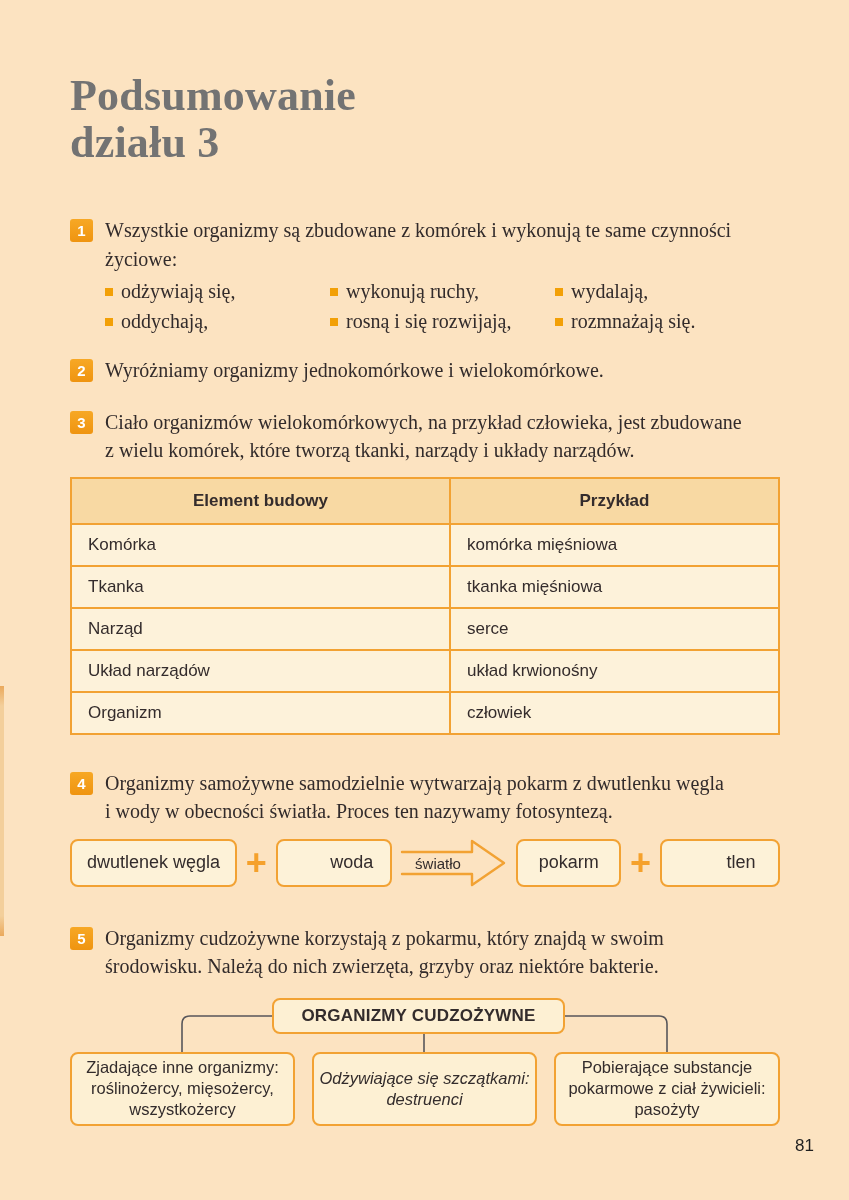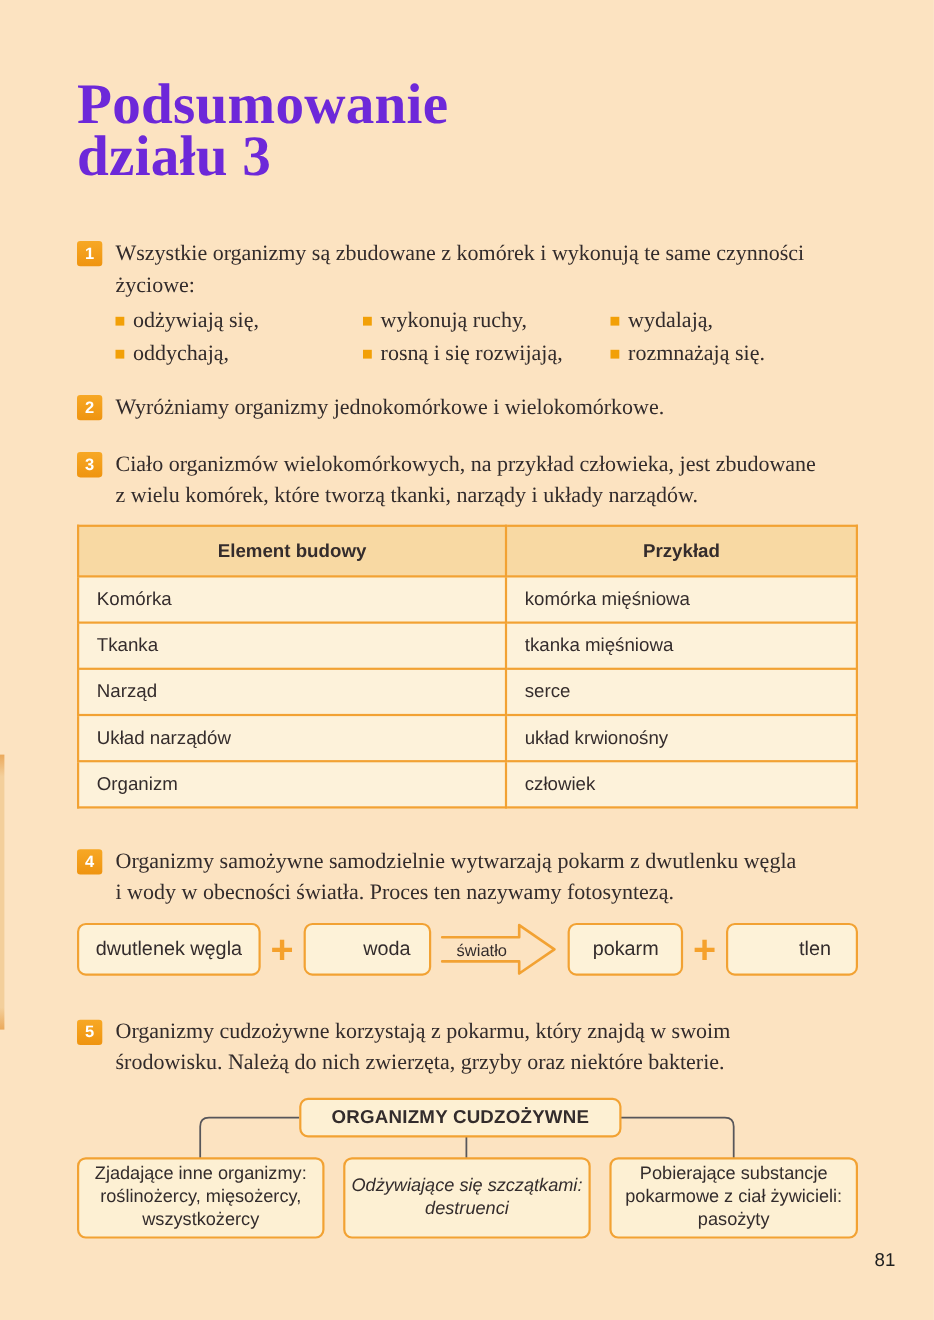--- a/index.html
+++ b/index.html
@@ -11,22 +11,22 @@
     color:#322b2b;
     overflow:hidden;
   }
   .edge-tab {
     position:absolute; left:0; top:686px; width:4px; height:250px;
     background:linear-gradient(#eaa95c, #f3cf9b 8%, #f3cf9b 92%, #eaa95c);
   }
   .content { padding:72px 69px 0 70px; }
 
   h1.title {
-    margin:0; font-size:52px; line-height:47px; font-weight:bold;
-    color:#6d28d9; white-space:pre-line; letter-spacing:0.2px;
+    margin:0; font-size:44px; line-height:47px; font-weight:bold;
+    color:#737373; white-space:pre-line; letter-spacing:0.2px;
   }
 
   .point { display:flex; align-items:flex-start; }
   .p1 { margin-top:50px; }
   .p2 { margin-top:20px; }
   .p3 { margin-top:23px; }
   .p4 { margin-top:34px; }
   .p5 { margin-top:36px; }
   .badge {
     flex:none; width:23px; height:23px; margin:3px 12px 0 0;
@@ -52,21 +52,21 @@
   table.structure {
     margin-top:12px; width:710px; border-collapse:collapse;
     font-family:"Liberation Sans", sans-serif; font-size:17px;
     border:2px solid #f2a233;
   }
   table.structure th {
     background:#f8d9a3; height:42px; font-weight:bold; text-align:center;
     border:2px solid #f2a233; color:#342c2c;
   }
   table.structure td {
-    background:#fdf2da; height:40px; padding:0 18px 0 16px;
+    background:#fdf2da; height:40px; padding:0 8px 0 16px;
     border:2px solid #f2a233; color:#342c2c;
   }
   table.structure .c1 { width:353px; }
 
   .equation {
     margin-top:12px; width:710px; height:50px;
     display:flex; align-items:center; justify-content:space-between;
     font-family:"Liberation Sans", sans-serif;
   }
   .eq-box {

